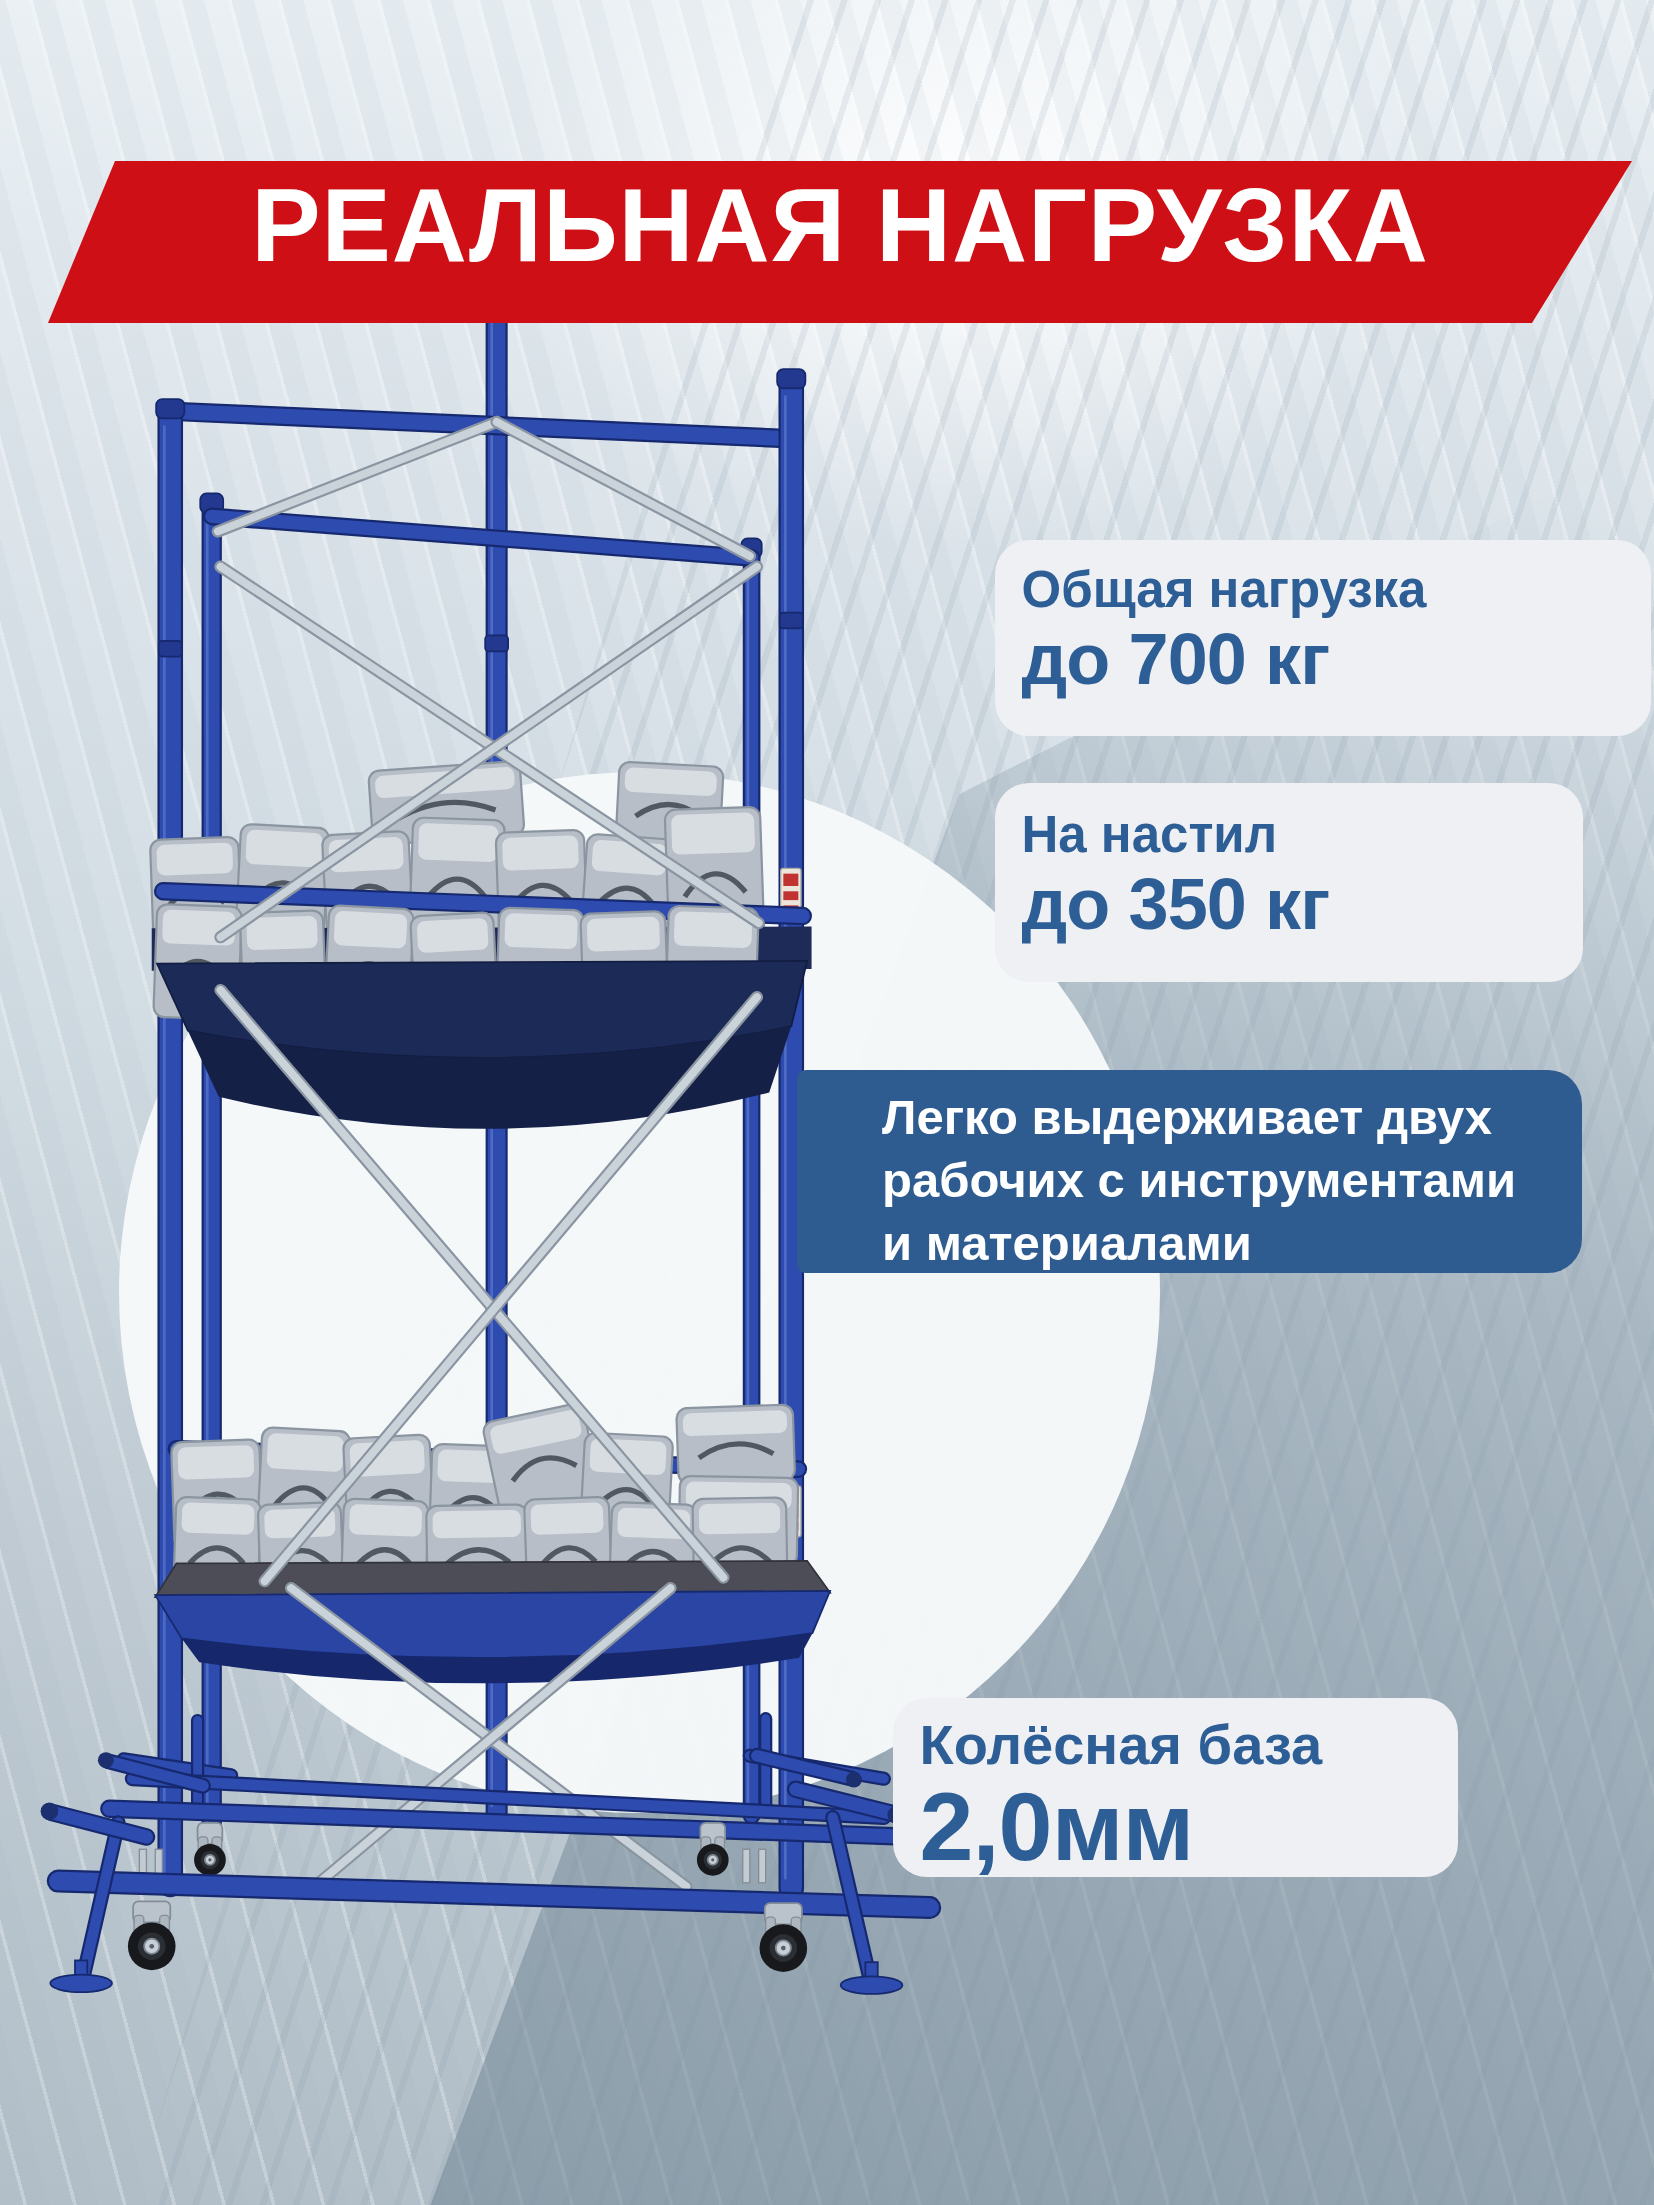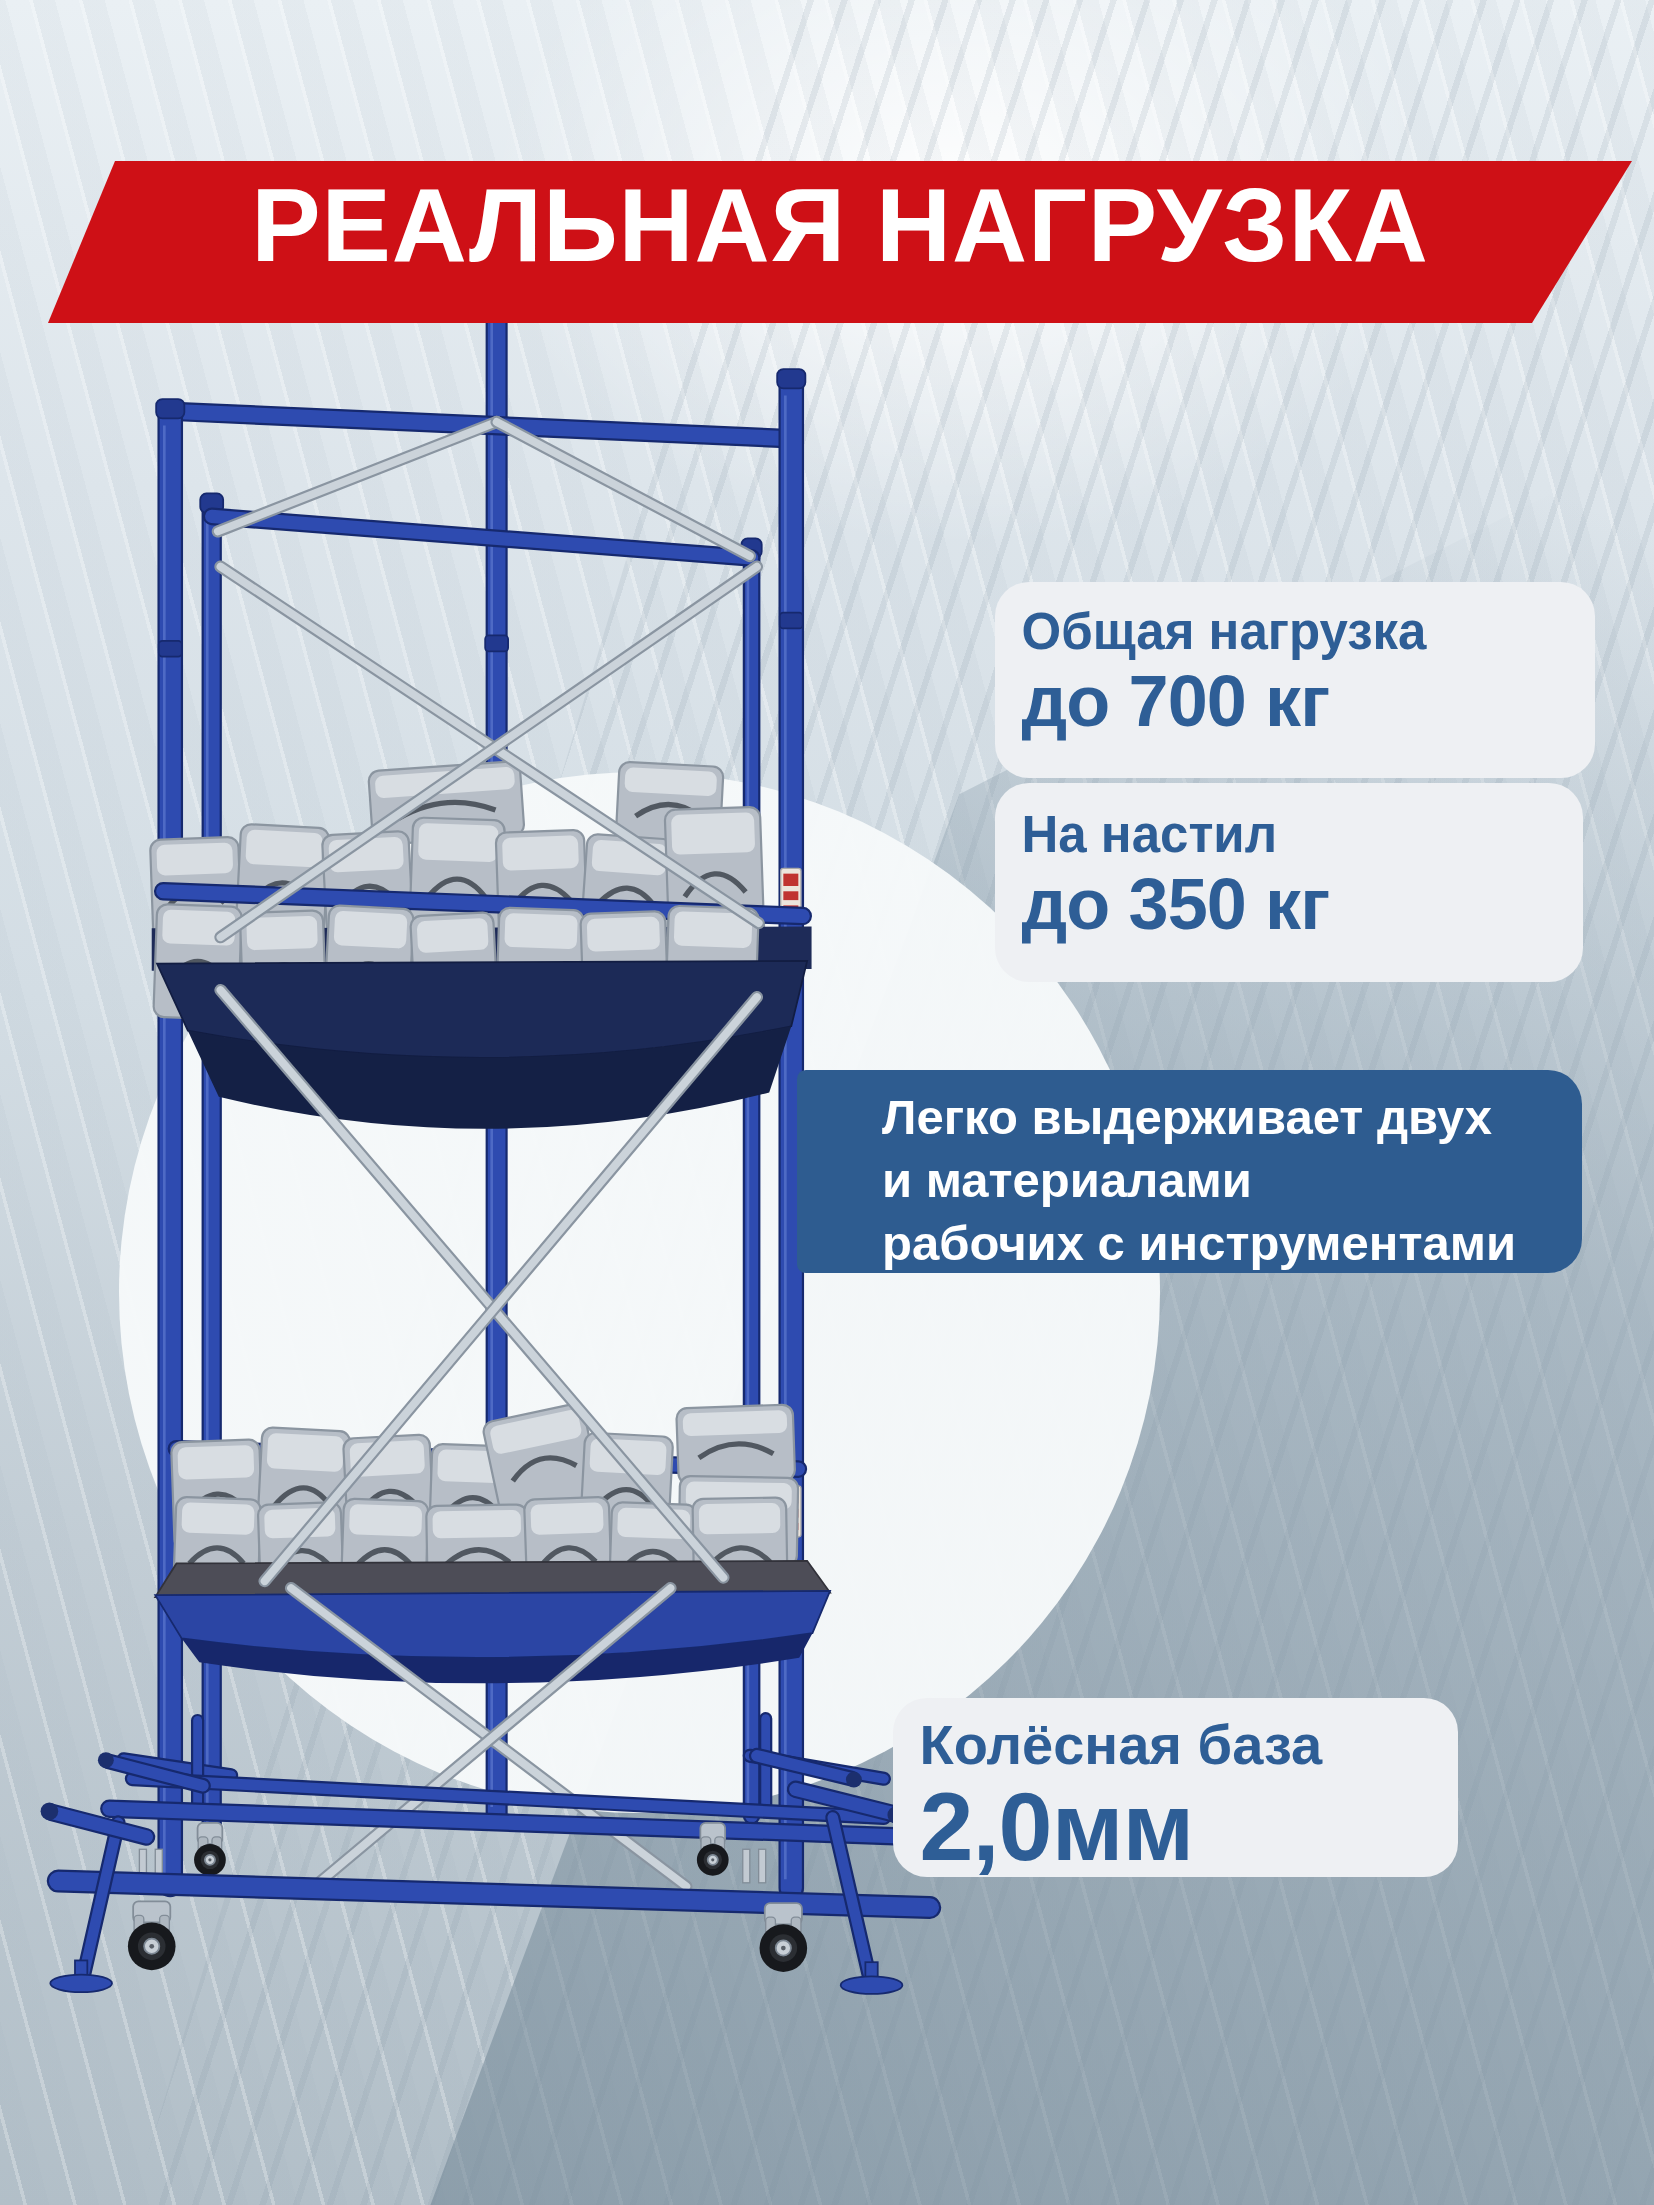--- a/index.html
+++ b/index.html
@@ -18,21 +18,21 @@
   #scaffold{position:absolute;left:0;top:0;}
 
   .banner{position:absolute;left:48px;top:161px;width:1584px;height:162px;background:var(--accent-red,#ce1016);
     clip-path:polygon(67px 0%,100% 0%,1484px 100%,0% 100%);}
   .banner-text{width:100%;text-align:center;line-height:129px;font-size:104px;font-weight:700;
     letter-spacing:0.9px;color:#ffffff;white-space:nowrap;}
 
   .card{position:absolute;background:var(--card-bg,#eef0f3);border-radius:34px;box-sizing:border-box;}
   .card .title{font-weight:700;color:var(--brand-blue,#2e5e96);line-height:1.12;}
   .card .value{font-weight:700;color:var(--brand-blue,#2e5e96);line-height:1.04;letter-spacing:-0.9px;}
-  #card-total{left:995px;top:540px;width:600px;height:196px;padding:21px 8.8px 0 26.5px;margin-top:42px;}
+  #card-total{left:995px;top:540px;width:656px;height:196px;padding:21px 8.8px 0 26.5px;}
   #card-total .title,#card-platform .title{font-size:51px;}
   #card-total .value,#card-platform .value{font-size:72px;margin-top:3.5px;}
   #card-platform{left:995px;top:783px;width:588px;height:199px;padding:23px 8.8px 0 26.5px;}
   #card-note{left:797px;top:1042px;width:785px;height:203px;background:var(--note-card-bg,#2e5c90);
     border-radius:8.8px 34px 34px 8.8px;padding:16px 12.4px 0 85px;margin-top:28px;}
   #card-note .note-line{display:block;color:#ffffff;font-size:49px;font-weight:700;line-height:63px;}
   #card-ladder{left:797px;top:1447px;width:614px;height:192px;border-radius:8.8px 34px 34px 8.8px;padding:12.4px 0 0 92px;}
   #card-ladder .title,#card-wheelbase .title{font-size:56px;}
   #card-ladder .value,#card-wheelbase .value{font-size:97px;margin-top:0px;}
   #card-wheelbase{left:893px;top:1698px;width:565px;height:179px;padding:16px 0 0 26.5px;}
@@ -357,22 +357,22 @@
     <div class="value">до 700 кг</div>
   </div>
 
   <div class="card" id="card-platform">
     <div class="title">На настил</div>
     <div class="value">до 350 кг</div>
   </div>
 
   <div class="card" id="card-note">
     <span class="note-line">Легко выдерживает двух</span>
+    <span class="note-line">рабочих с инструментами</span>
     <span class="note-line">и материалами</span>
-    <span class="note-line">рабочих с инструментами</span>
   </div>
 
 
   <div class="card" id="card-wheelbase">
     <div class="title">Колёсная база</div>
     <div class="value">2,0мм</div>
   </div>
 </div>
 
 

